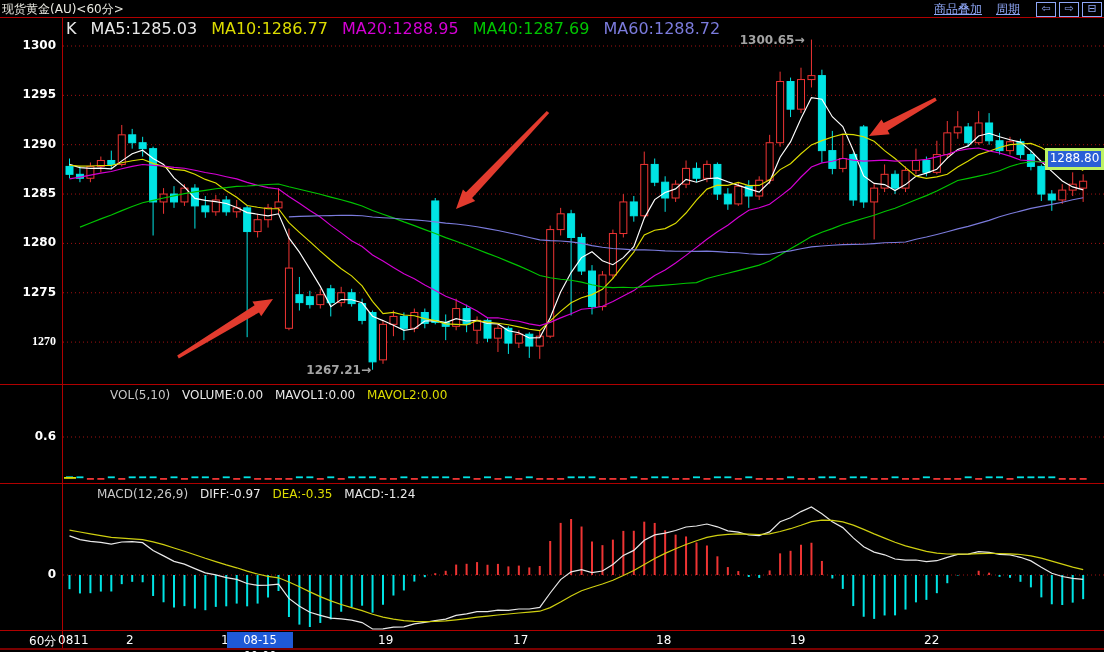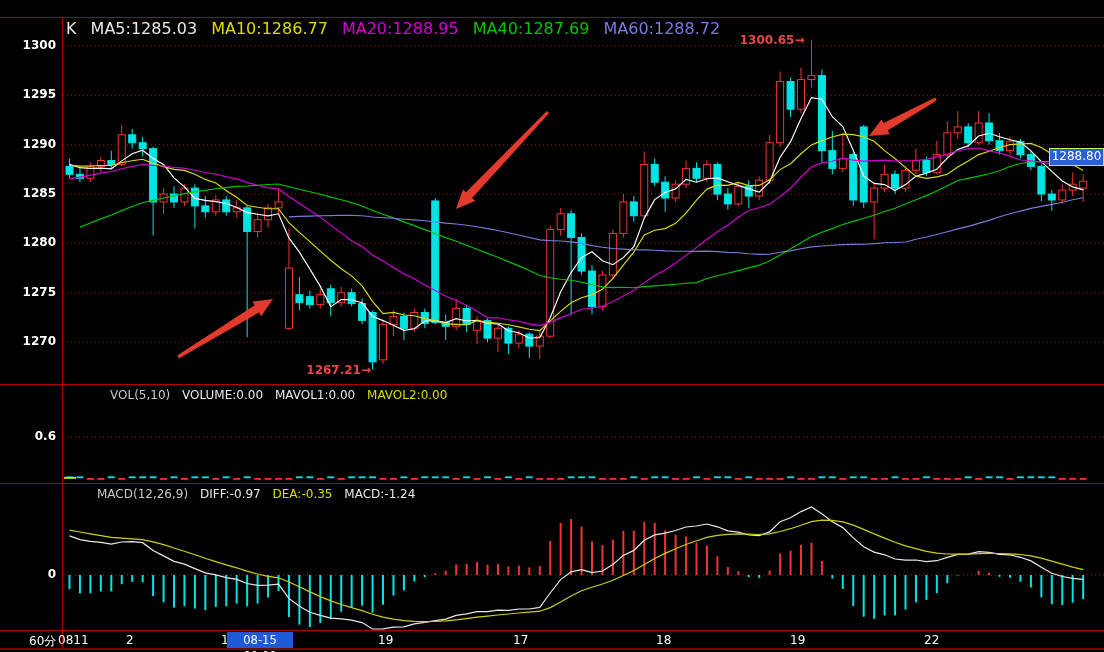--- a/index.html
+++ b/index.html
@@ -19,22 +19,22 @@
   .volhdr span{margin-right:8px;}
   .macdhdr{position:absolute;left:64px;top:487px;font-size:12px;white-space:nowrap;z-index:6;padding-left:33px;}
   .macdhdr span{margin-right:8px;}
   .c-white{color:#e8e8e8;} .c-gray{color:#c8c8c8;} .c-yellow{color:#dcdc00;}
   .c-magenta{color:#d400d4;} .c-green{color:#00c400;} .c-blue{color:#7b7bdc;}
   .axis-lbl{position:absolute;left:0;width:56px;text-align:right;color:#fff;
             font-weight:bold;font-size:12px;}
   .time-lbl{position:absolute;color:#fff;font-size:12px;top:633px;}
   .hl-box{position:absolute;top:632px;height:16px;background:#1e5ad8;color:#fff;
           font-size:11.5px;text-align:center;line-height:16px;z-index:7;}
-  .anno{position:absolute;color:#ef4444;font-weight:bold;font-size:12px;white-space:nowrap;z-index:6;}
-  .tag{position:absolute;right:0;width:53px;height:16px;background:#2a5fd6;border:1px solid #bef264;
+  .anno{position:absolute;color:#a3a3a3;font-weight:bold;font-size:12px;white-space:nowrap;z-index:6;}
+  .tag{position:absolute;right:0;width:53px;height:16px;background:#2a5fd6;border:3px solid #bef264;
        color:#fff;font-size:12px;text-align:center;line-height:15px;z-index:7;}
 </style>
 </head>
 <body>
 
 <div class="app">
 
   <svg id="cv" width="1104" height="652">
       <line x1="63" y1="46" x2="1104" y2="46" stroke="#a21212" stroke-dasharray="1 3"></line>
       <line x1="63" y1="95.35" x2="1104" y2="95.35" stroke="#a21212" stroke-dasharray="1 3"></line>
@@ -449,20 +449,32 @@
       <polygon points="546.8,110.9 466.0,192.3 462.9,189.4 456.0,209.0 475.2,201.1 472.1,198.1 549.2,113.1" fill="#e23b2e"></polygon>
       <polygon points="935.2,97.6 883.6,123.1 881.5,119.4 869.0,136.0 889.7,134.3 887.7,130.5 936.8,100.4" fill="#e23b2e"></polygon>
       <line x1="0" y1="17.5" x2="1104" y2="17.5" stroke="#b00000"></line>
       <line x1="0" y1="384.5" x2="1104" y2="384.5" stroke="#b00000"></line>
       <line x1="0" y1="483.5" x2="1104" y2="483.5" stroke="#b00000"></line>
       <line x1="0" y1="630.5" x2="1104" y2="630.5" stroke="#b00000"></line>
       <rect x="0" y="648" width="1104" height="2" fill="#7a0000"></rect>
       <line x1="62.5" y1="18" x2="62.5" y2="648" stroke="#b00000"></line>
     </svg>
 
+  <div class="titlebar">
+    <span class="title">现货黄金(AU)&lt;60分&gt;</span>
+    <span class="tb-links">
+      <span class="tb-link">商品叠加</span>
+      <span class="tb-link">周期</span>
+      <span style="display:flex;gap:1px;">
+        <span class="icon-btn">⇦</span>
+        <span class="icon-btn">⇨</span>
+        <span class="icon-btn">⊟</span>
+      </span>
+    </span>
+  </div>
 
   <div class="khdr">
     <span class="c-white">K</span>
     <span class="c-white">MA5:1285.03</span>
     <span class="c-yellow">MA10:1286.77</span>
     <span class="c-magenta">MA20:1288.95</span>
     <span class="c-green">MA40:1287.69</span>
     <span class="c-blue">MA60:1288.72</span>
   </div>
 
@@ -480,21 +492,21 @@
     <span class="c-white">MACD:-1.24</span>
   </div>
 
   <div class="layer" id="labels">
       <div class="axis-lbl" style="top: 38px;">1300</div>
       <div class="axis-lbl" style="top: 87.35px;">1295</div>
       <div class="axis-lbl" style="top: 136.7px;">1290</div>
       <div class="axis-lbl" style="top: 186.05px;">1285</div>
       <div class="axis-lbl" style="top: 235.4px;">1280</div>
       <div class="axis-lbl" style="top: 284.75px;">1275</div>
-      <div class="axis-lbl" style="top: 334.1px;">1270</div>
+      <div class="axis-lbl" style="top: 334.1px; font-family: Liberation Serif, serif;">1270</div>
       <div class="axis-lbl" style="top: 429px;">0.6</div>
       <div class="axis-lbl" style="top: 567px;">0</div>
       <div class="time-lbl" style="left: 29px;">60分</div>
       <div class="time-lbl" style="left: 58px;">0811</div>
       <div class="time-lbl" style="left: 126px;">2</div>
       <div class="time-lbl" style="left: 221px;">1</div>
       <div class="time-lbl" style="left: 378px;">19</div>
       <div class="time-lbl" style="left: 513px;">17</div>
       <div class="time-lbl" style="left: 656px;">18</div>
       <div class="time-lbl" style="left: 790px;">19</div>

